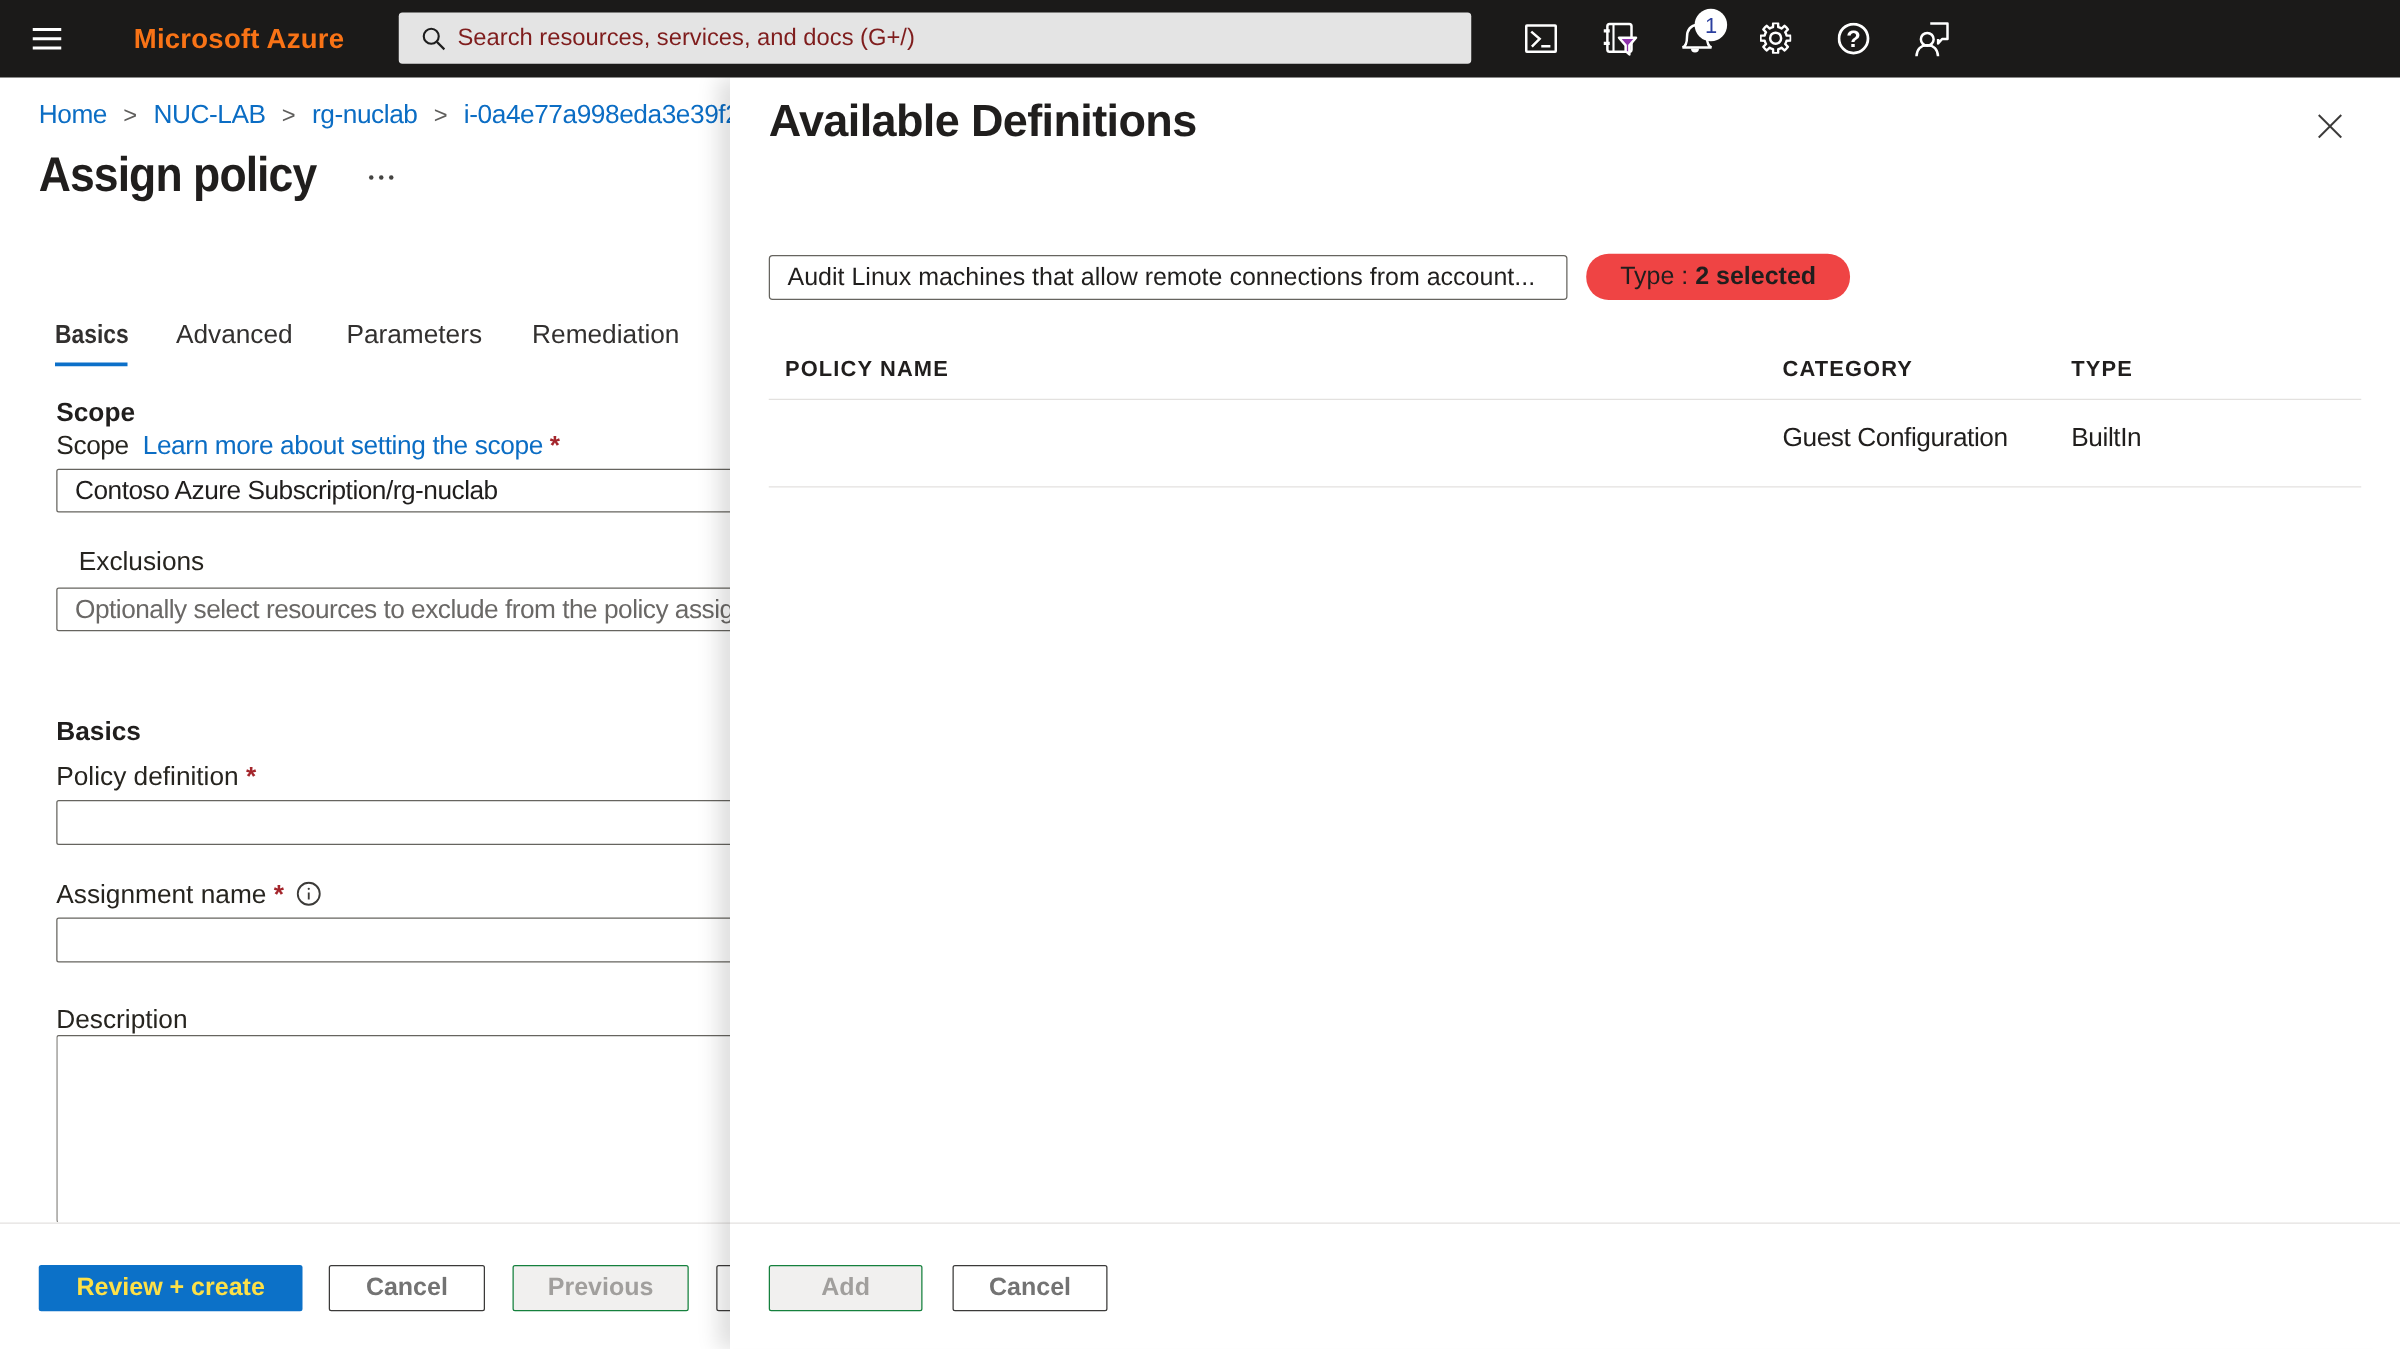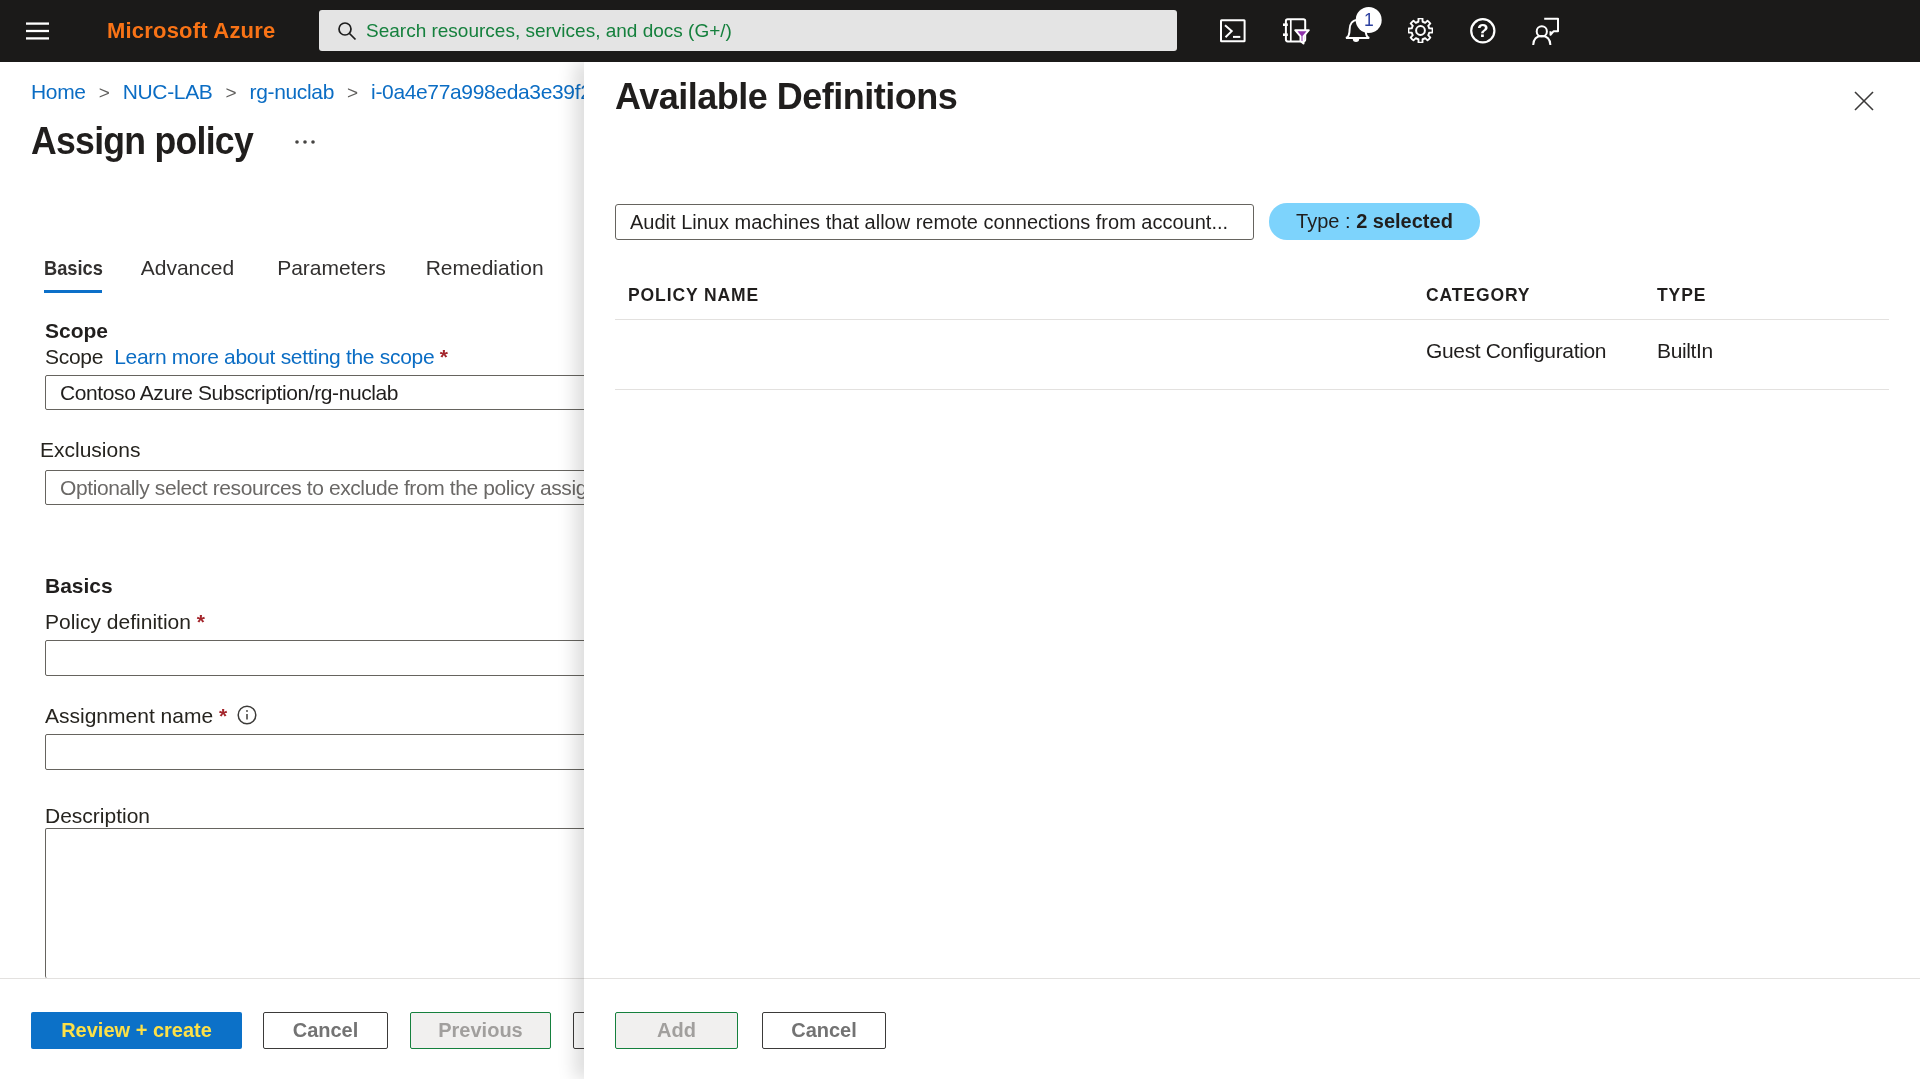--- a/index.html
+++ b/index.html
@@ -5,21 +5,21 @@
 * { margin:0; padding:0; box-sizing:border-box; }
 html,body { width:1920px; height:1079px; overflow:hidden; background:#fff;
   font-family:"Liberation Sans", sans-serif; }
 .abs { position:absolute; }
 
 #hdr { position:absolute; top:0; left:0; width:1920px; height:62px; background:#1b1a19; }
 #brand { position:absolute; left:107px; top:0; height:62px; line-height:62px;
   color:#f97316; font-size:22px; font-weight:700; letter-spacing:0.2px; }
 #search { position:absolute; left:319px; top:10px; width:858px; height:41px;
   background:#e4e4e4; border-radius:3px; }
-#search .ph { position:absolute; left:47px; top:0; line-height:41px; font-size:19px; color:#15803d; }
+#search .ph { position:absolute; left:47px; top:0; line-height:41px; font-size:19px; color:#7f1d1d; }
 .hico { position:absolute; top:0; }
 
 #page { position:absolute; top:62px; left:0; width:1000px; height:1017px; background:#fff; }
 #crumbs { position:absolute; left:31px; top:18px; font-size:21px; white-space:nowrap; }
 #crumbs a { color:#0b6dc4; text-decoration:none; letter-spacing:-0.35px; }
 #crumbs .sep { color:#5f5e5c; padding:0 13px; font-size:19px; }
 #title { position:absolute; left:31px; top:57px; font-size:39px; font-weight:700;
   color:#201e1d; letter-spacing:-0.8px; transform:scaleX(0.913); transform-origin:0 0; }
 #dots3 { position:absolute; left:294px; top:77px; }
 #tabs { position:absolute; left:44px; top:194px; font-size:21px; color:#32302f; white-space:nowrap; }
@@ -41,21 +41,21 @@
 .btn.sec { background:#fff; border:1.5px solid #3b3a39; color:#737373; }
 .btn.dis { background:#f1f0ef; border:1px solid #15803d; color:#a19f9d; }
 
 #panel { position:absolute; top:62px; left:584px; width:1336px; height:1017px; background:#fff;
   box-shadow:-10px 0 16px rgba(0,0,0,0.13); }
 #ptitle { position:absolute; left:31px; top:14px; font-size:36px; font-weight:700;
   color:#201e1d; letter-spacing:-0.5px; }
 #psearch { position:absolute; left:31px; top:142px; width:639px; height:36px;
   border:1px solid #66645f; border-radius:3px; font-size:20px; color:#201e1d;
   line-height:34px; padding-left:14px; white-space:nowrap; overflow:hidden; }
-#pill { position:absolute; left:685px; top:141px; width:211px; height:37px; background:#7dd3fc;
+#pill { position:absolute; left:685px; top:141px; width:211px; height:37px; background:#ef4444;
   border-radius:18px; text-align:center; line-height:37px; font-size:20px; color:#201e1d; }
 .thead { position:absolute; top:223px; font-size:17.5px; font-weight:700; color:#201e1d; letter-spacing:0.9px; }
 #thline { position:absolute; left:31px; top:257px; width:1274px; height:1px; background:#e3e1df; }
 .trow { position:absolute; top:277px; font-size:21px; color:#201e1d; white-space:nowrap; letter-spacing:-0.35px; }
 #trline { position:absolute; left:31px; top:327px; width:1274px; height:1px; background:#e3e1df; }
 #pfoot { position:absolute; left:0; top:916px; width:1336px; height:101px; background:#fff;
   border-top:1px solid #e3e1df; }
 </style>
 </head>
 <body>
@@ -67,21 +67,21 @@
       <circle cx="3" cy="3" r="1.8" fill="#454442"></circle>
       <circle cx="11" cy="3" r="1.8" fill="#454442"></circle>
       <circle cx="19" cy="3" r="1.8" fill="#454442"></circle>
     </svg>
   <div id="tabs"><span style="font-weight:700;margin-right:29px;display:inline-block;transform:scaleX(0.87);transform-origin:0 0;">Basics</span><span id="t2" style="margin-right:43px;">Advanced</span><span id="t3">Parameters</span><span id="t4">Remediation</span></div>
   <div id="tabsel"></div>
 
   <div class="h2 abs" id="scopeH" style="left:45px; top:257px;">Scope</div>
   <div class="lbl abs" id="scopeL" style="left:45px; top:283px; letter-spacing:-0.3px;">Scope&nbsp; <a style="color:#0b6dc4;text-decoration:none;">Learn more about setting the scope</a> <span class="req">*</span></div>
   <div class="inp abs" style="top:313px;">Contoso Azure Subscription/rg-nuclab</div>
-  <div class="lbl abs" id="exclL" style="left:40px; top:376px;">Exclusions</div>
+  <div class="lbl abs" id="exclL" style="left:63px; top:376px;">Exclusions</div>
   <div class="inp ph abs" style="top:408px;">Optionally select resources to exclude from the policy assignment. An exc</div>
 
   <div class="h2 abs" id="basicsH" style="left:45px; top:512px;">Basics</div>
   <div class="lbl abs" id="pdL" style="left:45px; top:548px;">Policy definition <span class="req">*</span></div>
   <div class="inp abs" style="top:578px; height:36px;"></div>
   <div class="lbl abs" id="anL" style="left:45px; top:642px;">Assignment name <span class="req">*</span></div>
   <svg class="abs" style="left:237px; top:643px;" width="20" height="20" viewBox="0 0 20 20" fill="none" stroke="#3c3b39" stroke-width="1.5">
       <circle cx="10" cy="10" r="8.8"></circle>
       <line x1="10" y1="9" x2="10" y2="14.6"></line>
       <circle cx="10" cy="6" r="0.9" fill="#3c3b39" stroke="none"></circle>

